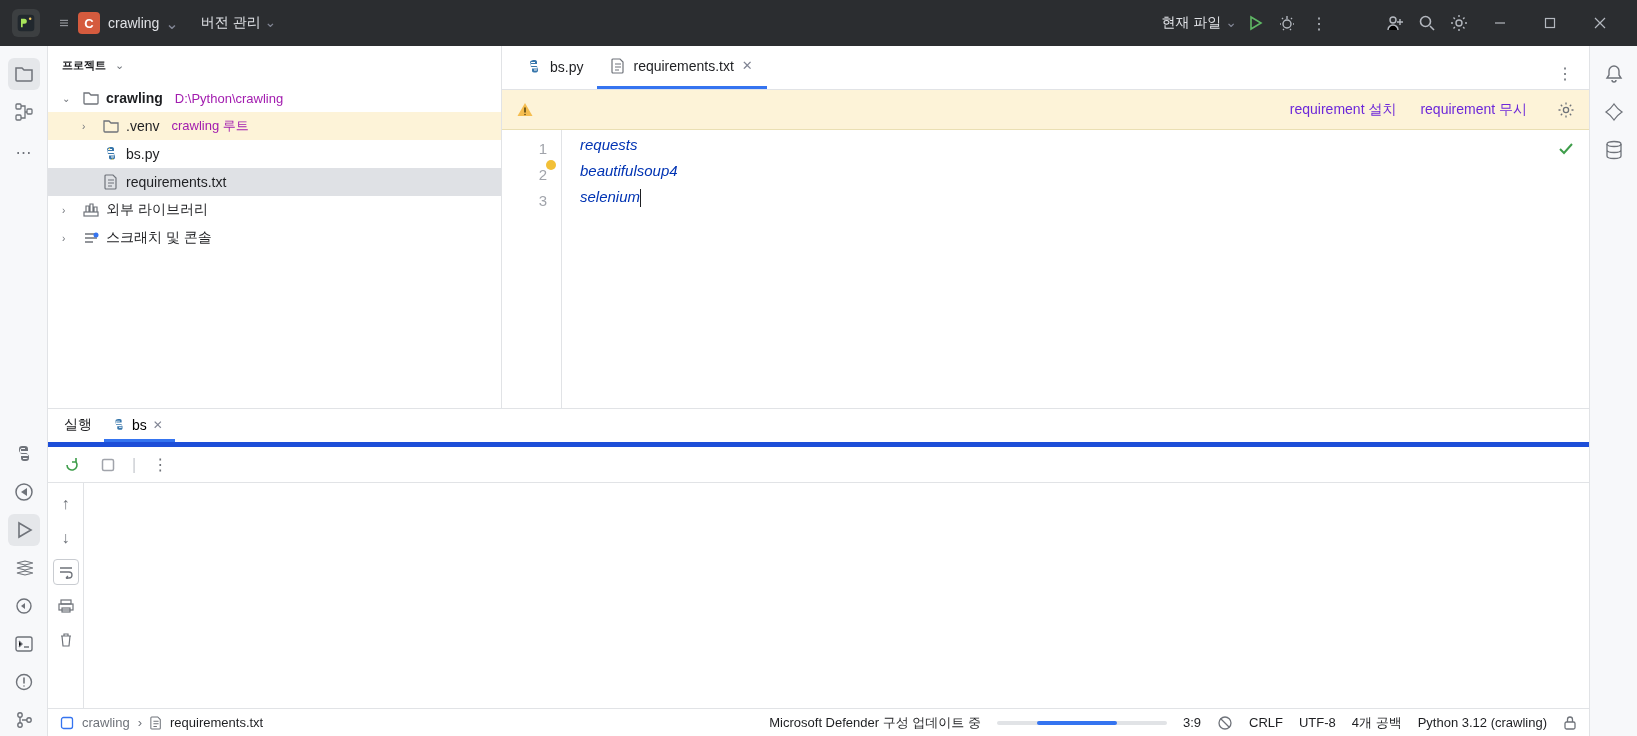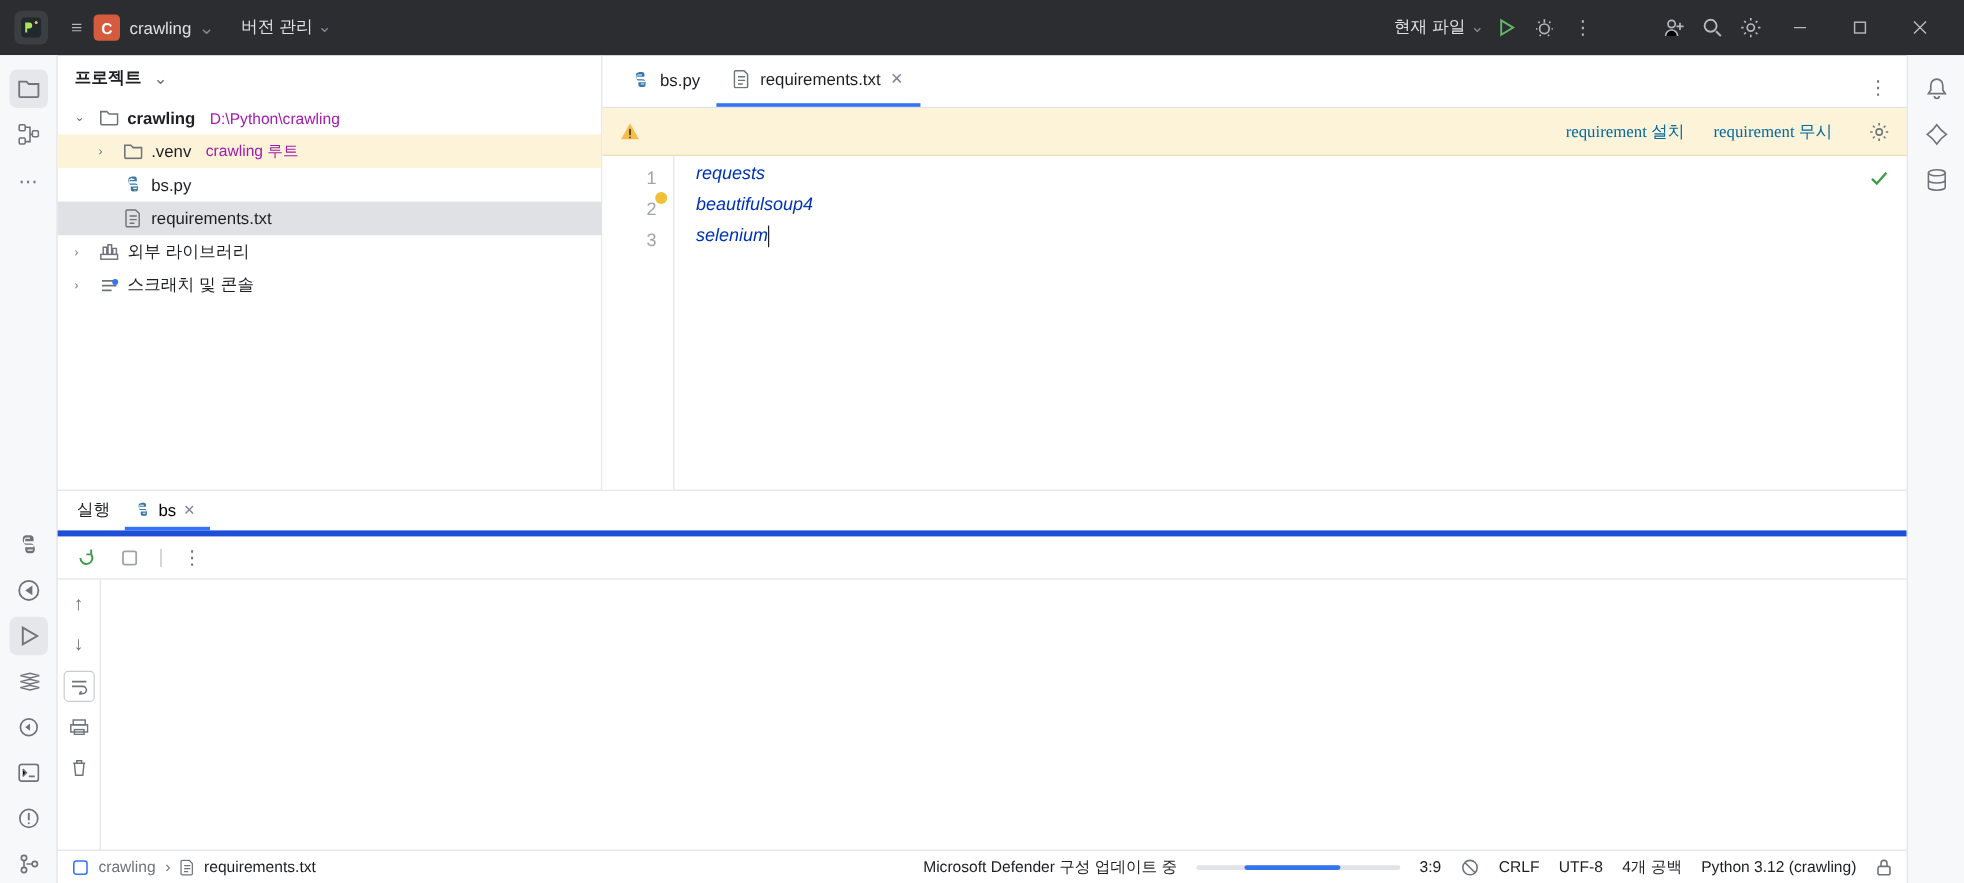--- a/index.html
+++ b/index.html
@@ -27,21 +27,21 @@
     .tool-stripe .tool-btn.active { background: #e5e7ea; }
     .tool-stripe .spacer { flex: 1; }
     .tool-stripe .dots { margin-top: 2px; }
 
     .center-col { flex: 1; display: flex; flex-direction: column; min-width: 0; }
 
     
     .content-row { display: flex; flex: 1; min-height: 0; }
 
     .project-panel { width: 454px; border-right: 1px solid #e1e3e6; display: flex; flex-direction: column; }
-    .project-header { height: 38px; display: flex; align-items: center; padding: 0 14px; font-size: 14px; color: #1e1f22; }
+    .project-header { height: 38px; display: flex; align-items: center; padding: 0 14px; font-size: 11px; color: #1e1f22; }
     .project-header .chev { margin-left: 6px; color: #6f737a; }
     .tree { font-size: 14px; color: #1e1f22; }
     .tree-row { height: 28px; display: flex; align-items: center; padding-left: 14px; gap: 6px; }
     .tree-row.selected { background: #dfe1e5; }
     .tree-row .caret { width: 14px; color: #6f737a; font-size: 10px; }
     .tree-row .ico { width: 18px; display: flex; justify-content: center; color: #6f737a; }
     .tree-row.depth1 { padding-left: 34px; }
     .tree-row .muted { color: #a21caf; margin-left: 6px; font-size: 13px; }
     .tree-row.hl { background: #fdf3d8; }
 
@@ -49,21 +49,21 @@
     .editor-area { flex: 1; display: flex; flex-direction: column; min-width: 0; }
     .editor-tabs { height: 44px; display: flex; align-items: flex-end; padding-left: 10px; border-bottom: 1px solid #e1e3e6; }
     .editor-tab { height: 44px; display: flex; align-items: center; gap: 8px; padding: 0 14px; font-size: 14px; color: #1e1f22; position: relative; }
     .editor-tab.active { border-bottom: 3px solid #3574f0; }
     .editor-tab .close { color: #818594; font-size: 13px; }
     .editor-tabs .tabs-menu { margin-left: auto; margin-right: 10px; color: #6f737a; padding: 6px; }
 
     .banner { background: #fdf3d8; border-bottom: 1px solid #eadfb3; height: 40px; display: flex; align-items: center; padding: 0 14px; font-size: 14px; color: #1e1f22; }
     .banner .warn { color: #e5a13a; margin-right: 10px; }
     .banner .links { margin-left: auto; display: flex; gap: 24px; align-items: center; }
-    .banner .links a { color: #0369a1; text-decoration: none; font-family: Liberation Serif, serif; }
+    .banner .links a { color: #6d28d9; text-decoration: none; }
     .banner .gear { color: #6f737a; margin-left: 6px; }
 
     .code-area { display: flex; font-family: Consolas, monospace; font-size: 15px; color: #0033b3; position: relative; flex: 1; }
     .gutter { width: 60px; border-right: 1px solid #e1e3e6; color: #a1a4ab; text-align: right; padding: 6px 14px 0 0; line-height: 26px; background: #fff; }
     .gutter-extra { position: absolute; left: 44px; top: 30px; width: 10px; height: 10px; background: #f2c037; border-radius: 50%; }
     .code { padding: 2px 0 0 18px; line-height: 26px; position: relative; font-style: italic; }
     .code .cursor { display: inline-block; width: 1px; height: 18px; background: #1e1f22; vertical-align: middle; }
     .code .lineblock { display: block; }
     .editor-check { position: absolute; right: 14px; top: 10px; color: #3e9d4a; }
 

